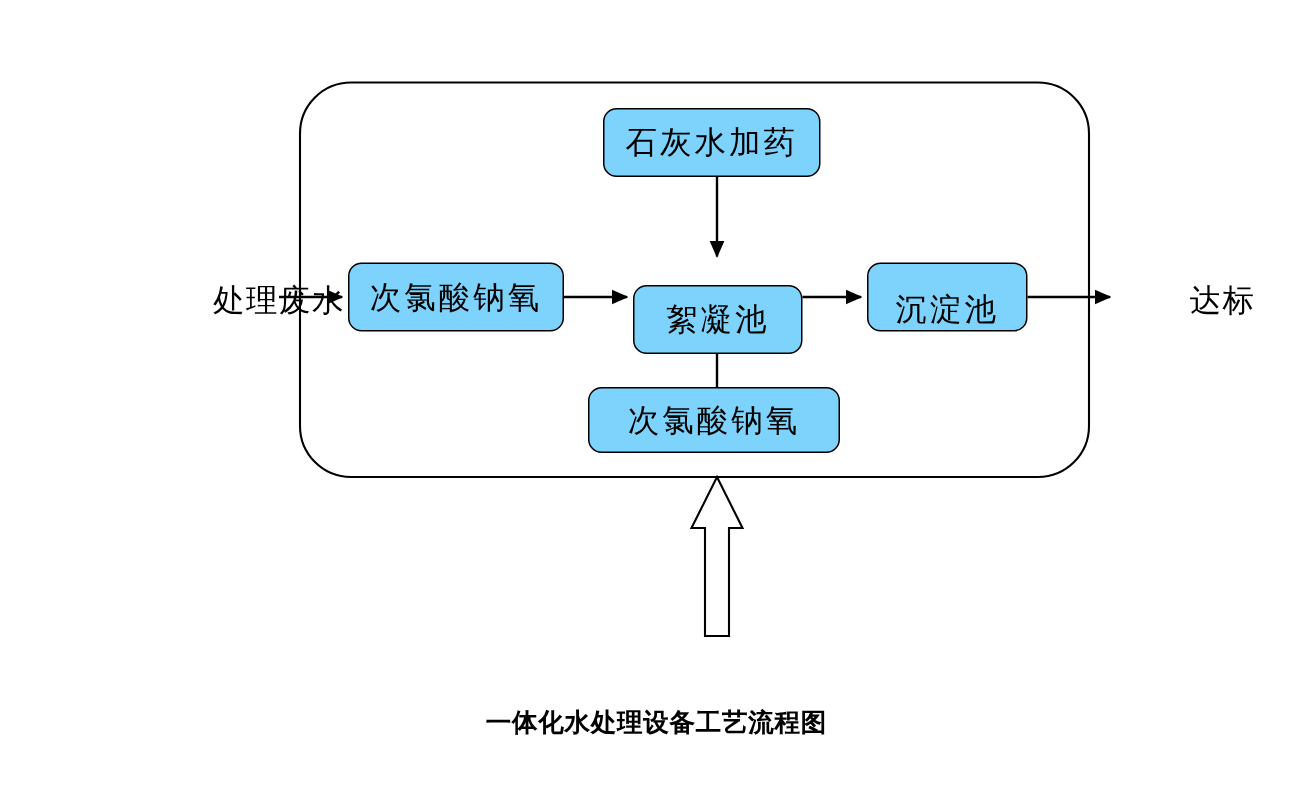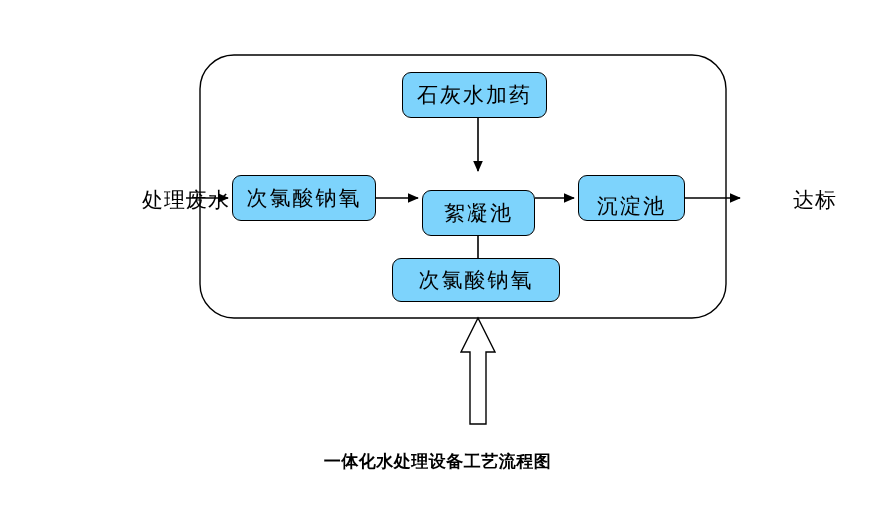--- a/index.html
+++ b/index.html
@@ -107,15 +107,15 @@
   </div>
 
   <div class="node-box" style="left:392px; top:258px; width:168px; height:44px;">
     <span>次氯酸钠氧</span>
   </div>
 
   <div class="free-label" style="left:104px; top:186px;">处理废水</div>
 
   <div class="free-label" style="left:755px; top:186px;">达标</div>
 
-  <div class="caption" style="top:450px;">一体化水处理设备工艺流程图</div>
+  <div class="caption" style="top:470px;">一体化水处理设备工艺流程图</div>
 
 </div>
 
 </body></html>

